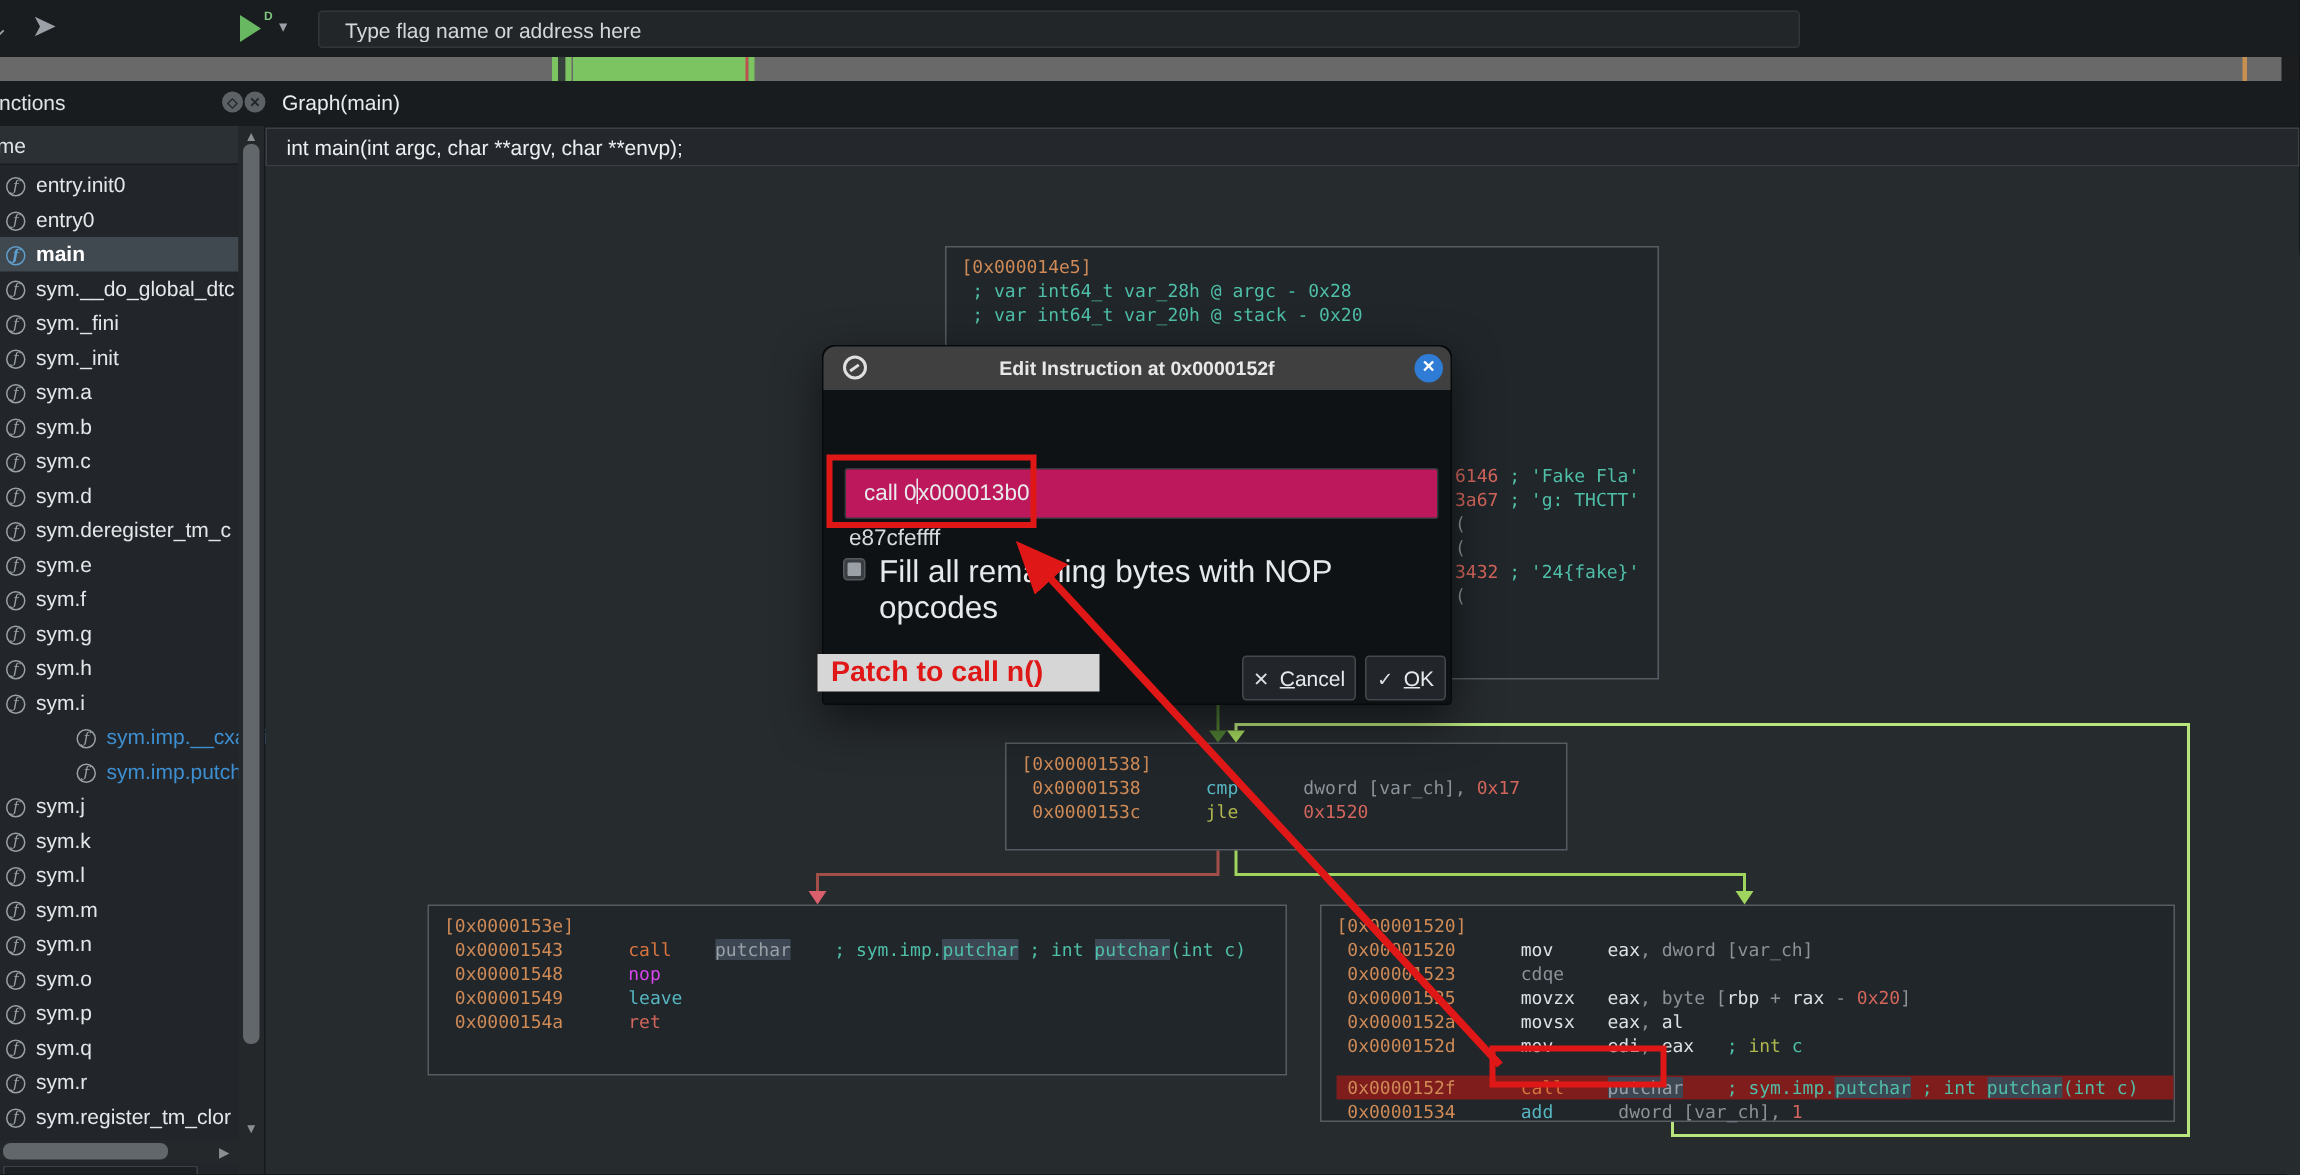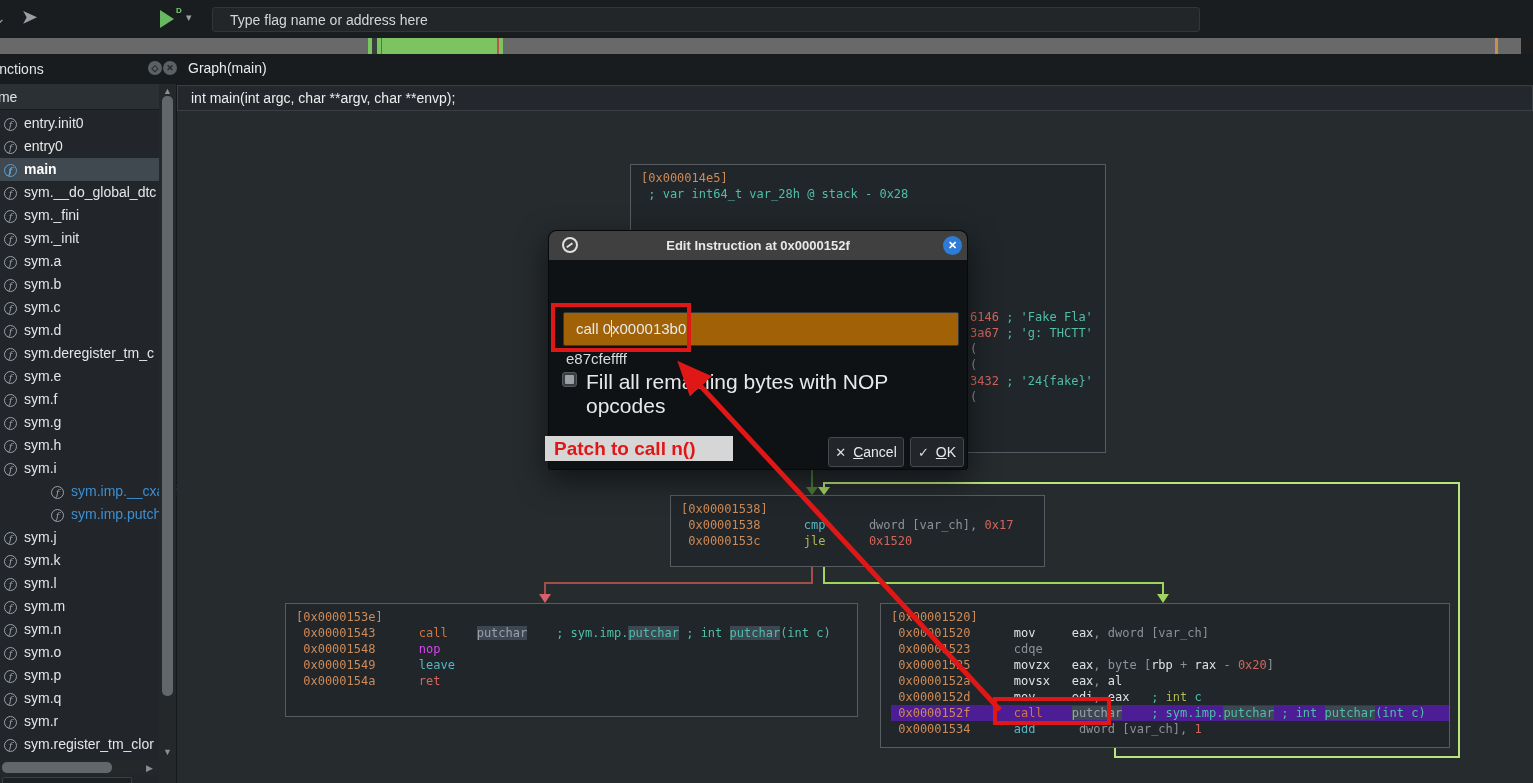--- a/index.html
+++ b/index.html
@@ -53,21 +53,21 @@
     border:1px solid #3a3f44; border-bottom:none; border-radius:2px 2px 0 0; }
   
   .sig-bar{ position:absolute; left:177px; top:85px; width:1356px; height:26px; background:#24282c;
     border:1px solid #3a4046; }
   .sig-text{ position:absolute; left:13px; top:4px; font-size:14px; color:#eceff1; }
   .canvas{ position:absolute; left:177px; top:111px; width:1356px; height:672px; background:#262b2e; }
   
   .block{ position:absolute; background:#20262a; border:1px solid #565c61;
     font-family:"DejaVu Sans Mono", monospace; font-size:12px; line-height:16px; padding:5px 0 0 10px; }
   .asm-line{ white-space:pre; height:16px; }
-  .asm-line.sel{ background:#4c1d95; }
+  .asm-line.sel{ background:#7f1d1d;margin-top:12px; }
   .block-a{ left:630px; top:164px; width:476px; height:289px; }
   .block-b{ left:670px; top:495px; width:375px; height:72px; }
   .block-c{ left:285px; top:603px; width:573px; height:114px; }
   .block-d{ left:880px; top:603px; width:570px; height:145px; }
   .frag{ position:absolute; font-family:"DejaVu Sans Mono", monospace; font-size:12px; line-height:16px; white-space:pre; }
   
   .t-hdr{color:#cf8a56} .t-addr{color:#cf8a56} .t-wh{color:#dfe2e4} .t-gy{color:#8b9298}
   .t-cy{color:#56b6c2} .t-ye{color:#b0b84e} .t-rd{color:#d4655c} .t-or{color:#d8753e}
   .t-pu{color:#d946ef} .t-te{color:#4fbfa8} .t-kw{color:#e0564f} .t-fn{color:#d8873c}
   .t-sig{color:#7ac6d4} .t-sp{color:#8b9298}
@@ -79,21 +79,21 @@
     background:#0f1214; border:1px solid #08090b; border-radius:8px 8px 3px 3px;
     box-shadow:0 10px 30px rgba(0,0,0,.55); }
   .dlg-title{ position:absolute; left:0; top:0; width:100%; height:29px; background:#404040;
     border-radius:8px 8px 0 0; }
   .dlg-title-text{ position:absolute; width:100%; text-align:center; top:7px; font-size:13px; font-weight:bold; color:#e8e8e8; }
   .dlg-logo{ position:absolute; left:13px; top:6px; width:16px; height:16px; border:2px solid #e0e0e0; border-radius:50%; }
   .dlg-logo::after{ content:""; position:absolute; left:3px; top:5px; width:7px; height:3px;
     border-top:2px solid #e0e0e0; transform:rotate(-35deg); }
   .dlg-close{ position:absolute; right:5px; top:5px; width:19px; height:19px; border-radius:50%;
     background:#2e7cd6; color:#ffffff; font-size:11px; font-weight:bold; text-align:center; line-height:19px; }
-  .dlg-input{ position:absolute; left:14px; top:81px; width:396px; height:34px; background:#a16207;
+  .dlg-input{ position:absolute; left:14px; top:81px; width:396px; height:34px; background:#be185d;
     border:1px solid #33383d; border-radius:2px; font-size:15px; color:#e8eaec; line-height:32px; padding-left:12px; }
   .caret{ display:inline-block; width:1px; height:17px; background:#e8eaec; vertical-align:-3px; }
   .dlg-bytes{ position:absolute; left:17px; top:119px; font-size:15px; color:#d8dadc; }
   .cb{ position:absolute; left:13px; top:141px; width:15px; height:15px; border:1px solid #55595d;
     border-radius:3px; background:#3a3e42; }
   .cb::after{ content:""; position:absolute; inset:2px; background:#9aa0a6; border-radius:1px; }
   .cb-label{ position:absolute; left:37px; top:139px; font-size:21px; color:#e6e9eb; }
   .dlg-btn{ position:absolute; top:206px; height:30px; background:#22262a; border:1px solid #45494e;
     border-radius:3px; color:#e6e9eb; font-size:14px; display:flex; align-items:center; justify-content:center; gap:7px; }
   .btn-cancel{ left:279px; width:76px; }
@@ -206,21 +206,22 @@
 
     <path d="M812,567 L812,583 L545,583 L545,594" stroke="#a34f49" stroke-width="2" fill="none"></path>
     <polygon points="539,594 551,594 545,603" fill="#d95f6d"></polygon>
 
     <path d="M824,567 L824,583 L1163,583 L1163,594" stroke="#9fd45f" stroke-width="2" fill="none"></path>
     <polygon points="1157,594 1169,594 1163,603" fill="#9fd45f"></polygon>
   </svg>
 
   <div class="block block-a">
       <div class="asm-line"><span class="t-hdr">[0x000014e5]</span></div>
-      <div class="asm-line"><span class="t-te"> ; var int64_t var_28h @ stack - 0x28</span></div>
+      <div class="asm-line"><span class="t-te"> ; var int64_t var_28h @ argc - 0x28</span></div>
+      <div class="asm-line"><span class="t-te"> ; var int64_t var_20h @ stack - 0x20</span></div>
     </div>
   <div class="block block-b">
       <div class="asm-line"><span class="t-hdr">[0x00001538]</span></div>
       <div class="asm-line"><span class="t-addr"> 0x00001538</span><span class="t-sp">      </span><span class="t-cy">cmp</span><span class="t-sp">      </span><span class="t-gy">dword [var_ch], </span><span class="t-rd">0x17</span></div>
       <div class="asm-line"><span class="t-addr"> 0x0000153c</span><span class="t-sp">      </span><span class="t-ye">jle</span><span class="t-sp">      </span><span class="t-rd">0x1520</span></div>
     </div>
   <div class="block block-c">
       <div class="asm-line"><span class="t-hdr">[0x0000153e]</span></div>
       <div class="asm-line"><span class="t-addr"> 0x00001543</span><span class="t-sp">      </span><span class="t-or">call</span><span class="t-sp">    </span><span class="t-hl">putchar</span><span class="t-sp">    </span><span class="t-te">; sym.imp.</span><span class="t-hlt">putchar</span><span class="t-te"> ; int </span><span class="t-hlt">putchar</span><span class="t-te">(int c)</span></div>
       <div class="asm-line"><span class="t-addr"> 0x00001548</span><span class="t-sp">      </span><span class="t-pu">nop</span></div>

